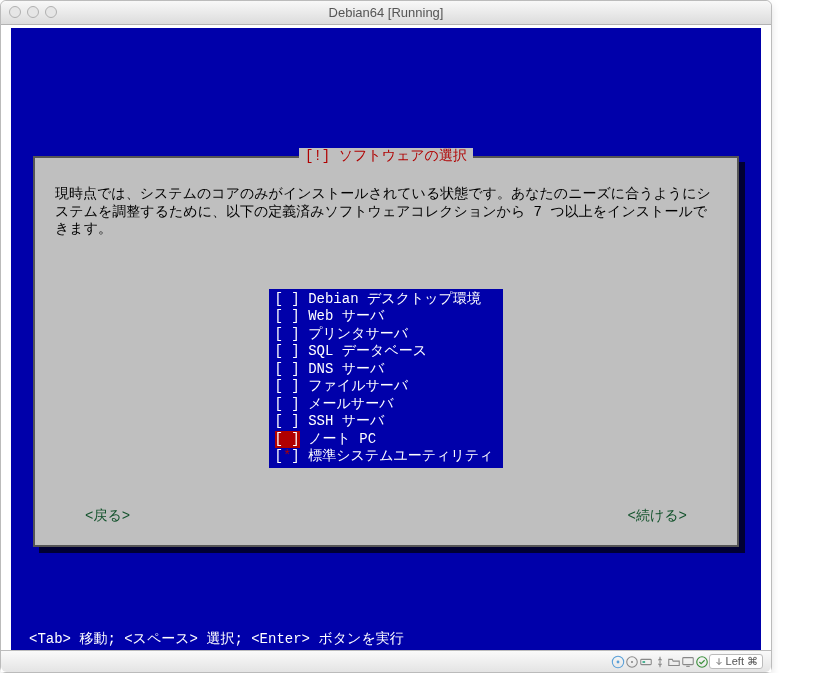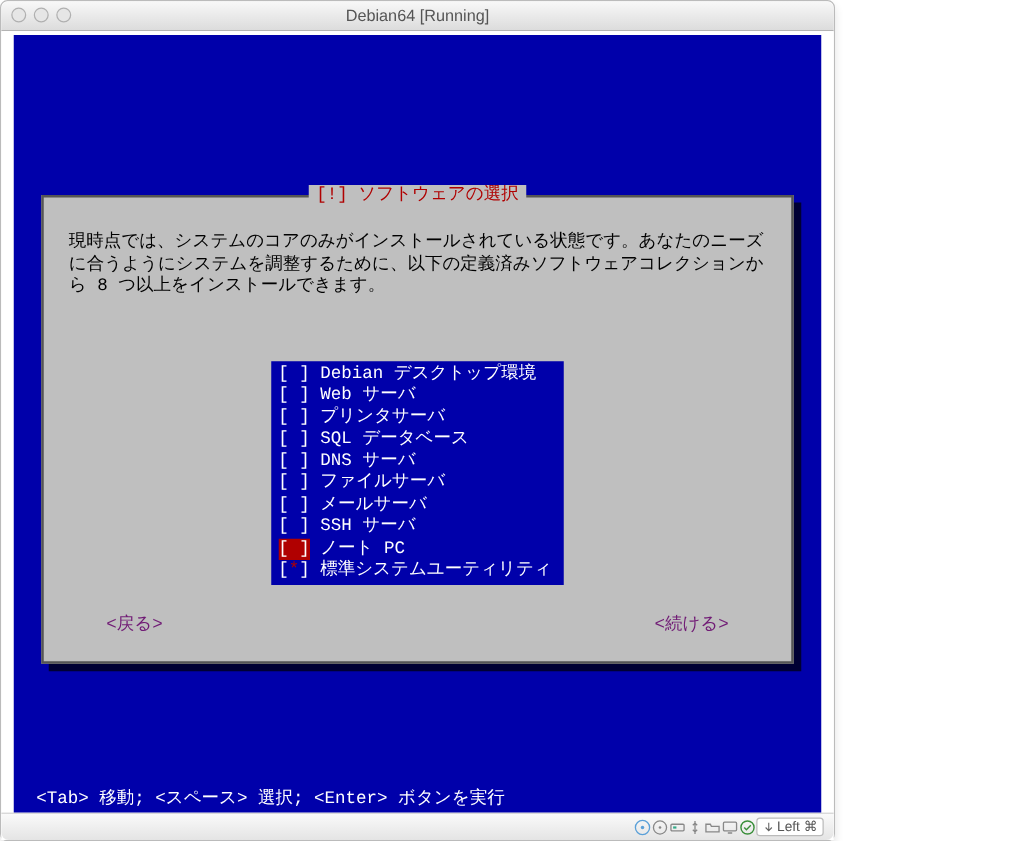--- a/index.html
+++ b/index.html
@@ -5,21 +5,21 @@
   * { margin: 0; padding: 0; box-sizing: border-box; }
   body {
     font-family: "Lucida Grande", sans-serif;
     background: #fff;
     width: 828px;
     height: 673px;
     overflow: hidden;
     position: relative;
   }
   .vm-window {
-    width: 668px;
+    width: 772px;
     height: 673px;
     background: #fff;
     border: 1px solid #bbb;
     border-radius: 6px;
     box-shadow: 0 4px 8px rgba(0,0,0,0.12);
     display: flex;
     flex-direction: column;
   }
   .titlebar {
     height: 24px;
@@ -112,23 +112,23 @@
     cursor: pointer;
   }
   .cb {
     display: inline-block;
   }
   .cb-sel { background: #b00000; color: #fff; }
   .cb-mark { color: #b00000; }
   .nav-row {
     display: flex;
     justify-content: space-between;
-    margin-top: 24px;
+    margin-top: 40px;
     padding: 0 30px;
-    color: #701a75;
+    color: #14532d;
   }
   .nav-btn { cursor: pointer; }
   .hint {
     position: absolute;
     bottom: 0; left: 0; right: 0;
     color: #fff;
     padding: 0 2px 2px 18px;
     white-space: nowrap;
   }
   .statusbar {
@@ -176,21 +176,21 @@
     <div class="title">Debian64 [Running]</div>
   </div>
 
   <div class="vm-content">
     <div class="console">
 
       <div class="dialog">
         <div class="dialog-title-wrap">
           <span class="dialog-title">[!] ソフトウェアの選択</span>
         </div>
-        <div class="desc">現時点では、システムのコアのみがインストールされている状態です。あなたのニーズに合うようにシステムを調整するために、以下の定義済みソフトウェアコレクションから 8 つ以上をインストールできます。</div>
+        <div class="desc">現時点では、システムのコアのみがインストールされている状態です。あなたのニーズに合うようにシステムを調整するために、以下の定義済みソフトウェアコレクションから 7 つ以上をインストールできます。</div>
 
         <div class="list-wrap">
           <div class="check-list" id="check-list"><div class="check-row"><span class="cb">[ ]</span><span> Debian デスクトップ環境</span></div><div class="check-row"><span class="cb">[ ]</span><span> Web サーバ</span></div><div class="check-row"><span class="cb">[ ]</span><span> プリンタサーバ</span></div><div class="check-row"><span class="cb">[ ]</span><span> SQL データベース</span></div><div class="check-row"><span class="cb">[ ]</span><span> DNS サーバ</span></div><div class="check-row"><span class="cb">[ ]</span><span> ファイルサーバ</span></div><div class="check-row"><span class="cb">[ ]</span><span> メールサーバ</span></div><div class="check-row"><span class="cb">[ ]</span><span> SSH サーバ</span></div><div class="check-row"><span class="cb cb-sel">[ ]</span><span> ノート PC</span></div><div class="check-row"><span class="cb">[<span class="cb-mark">*</span>]</span><span> 標準システムユーティリティ</span></div></div>
         </div>
 
         <div class="nav-row">
           <span class="nav-btn">&lt;戻る&gt;</span>
           <span class="nav-btn">&lt;続ける&gt;</span>
         </div>
       </div>

